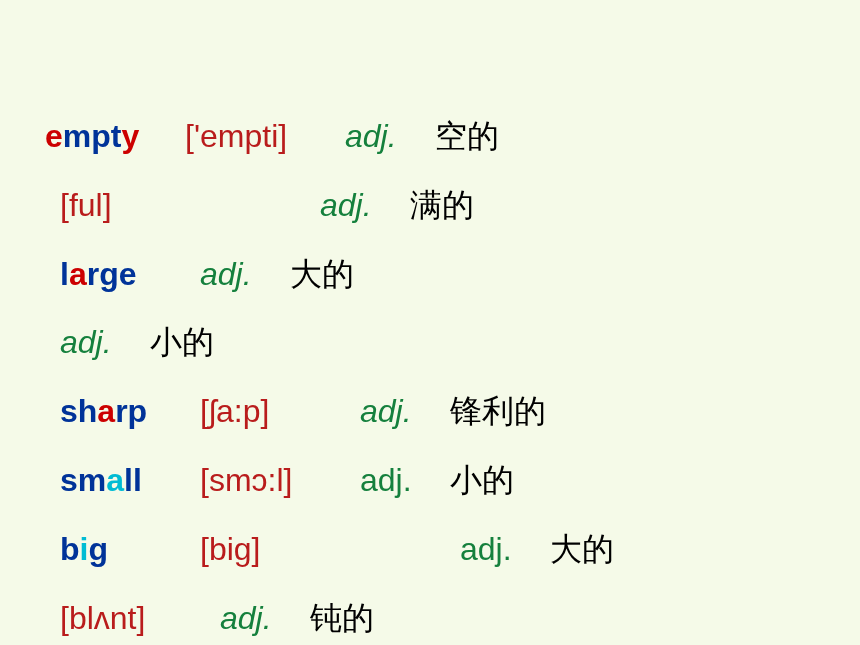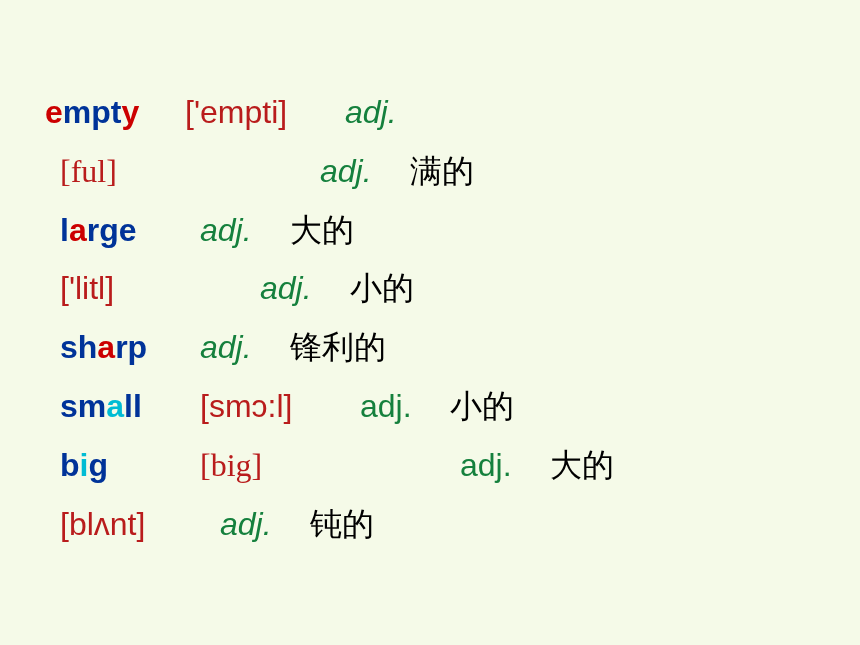--- a/index.html
+++ b/index.html
@@ -15,20 +15,21 @@
     }
     .content {
       padding: 90px 45px 0 45px;
     }
     .vocab-row {
       display: flex;
       align-items: baseline;
       margin-bottom: 14px;
       font-size: 32px;
       line-height: 1.4;
+      margin-top: 24px;
     }
     .word-cell {
       font-weight: bold;
       color: #003399;
       min-width: 140px;
     }
     .highlight-red {
       color: #cc0000;
     }
     .highlight-cyan {
@@ -50,56 +51,56 @@
     .pos-cell.noital {
       font-style: normal;
     }
     .def-cell {
       color: #000;
       font-family: "Microsoft YaHei", "SimHei", sans-serif;
       font-weight: normal;
     }
     .pad-extra {
       min-width: 260px;
-      font-family: Liberation Serif, serif;
     }
     .pad-medium {
       min-width: 200px;
     }
     .indent-1 {
       padding-left: 15px;
     }
   </style>
 </head>
 <body>
 
 <div class="content">
   <div id="vocab-list">
       <div class="vocab-row">
         <span class="word-cell"><span class="highlight-red">e</span><span>mpt</span><span class="highlight-red">y</span></span>
         <span class="pron-cell">['empti]</span>
         <span class="pos-cell">adj.</span>
+        <span class="def-cell">空的</span>
       </div>
       <div class="vocab-row indent-1">
         <span class="pron-cell pad-extra">[ful]</span>
         <span class="pos-cell">adj.</span>
         <span class="def-cell">满的</span>
       </div>
       <div class="vocab-row indent-1">
         <span class="word-cell"><span>l</span><span class="highlight-red">a</span><span>rge</span></span>
         <span class="pos-cell">adj.</span>
         <span class="def-cell">大的</span>
       </div>
       <div class="vocab-row indent-1">
-        <span class="pron-cell pad-medium">['litl]</span>
         <span class="pos-cell">adj.</span>
         <span class="def-cell">小的</span>
       </div>
       <div class="vocab-row indent-1">
         <span class="word-cell"><span>sh</span><span class="highlight-red">a</span><span>rp</span></span>
+        <span class="pron-cell">[ʃa:p]</span>
         <span class="pos-cell">adj.</span>
         <span class="def-cell">锋利的</span>
       </div>
       <div class="vocab-row indent-1">
         <span class="word-cell"><span>sm</span><span class="highlight-cyan">a</span><span>ll</span></span>
         <span class="pron-cell">[smɔ:l]</span>
         <span class="pos-cell noital">adj.</span>
         <span class="def-cell">小的</span>
       </div>
       <div class="vocab-row indent-1">

